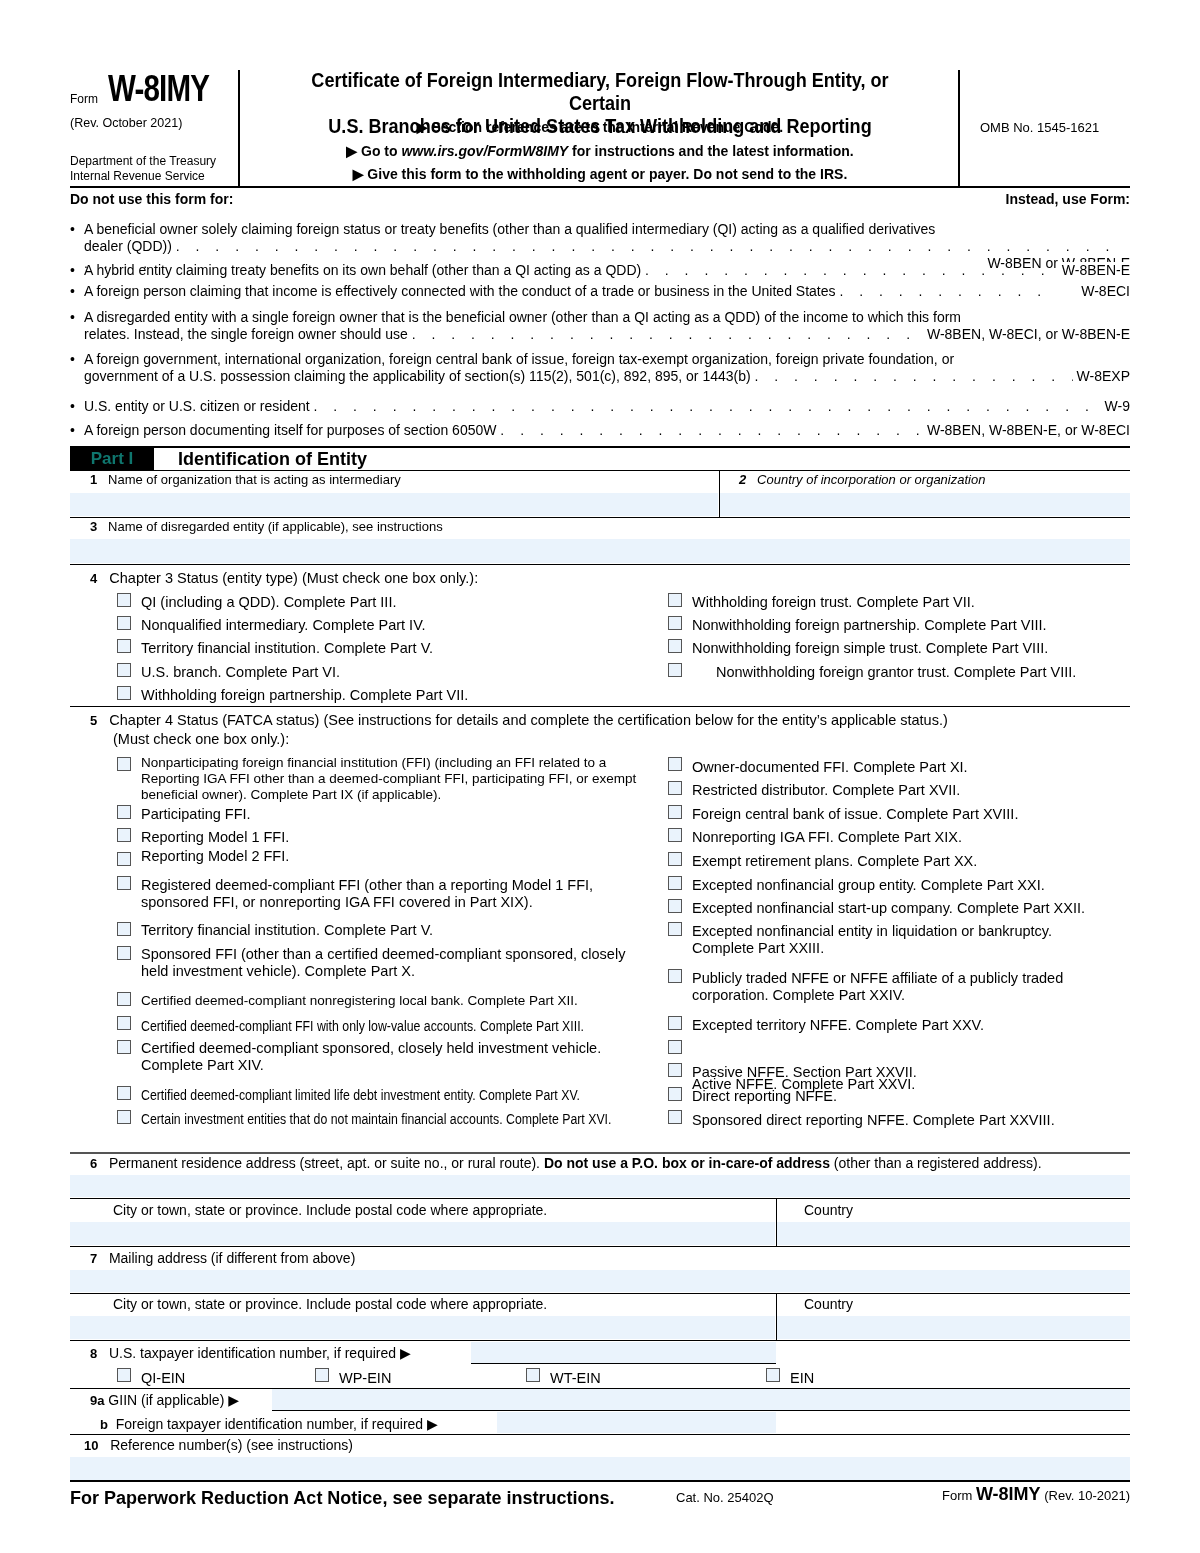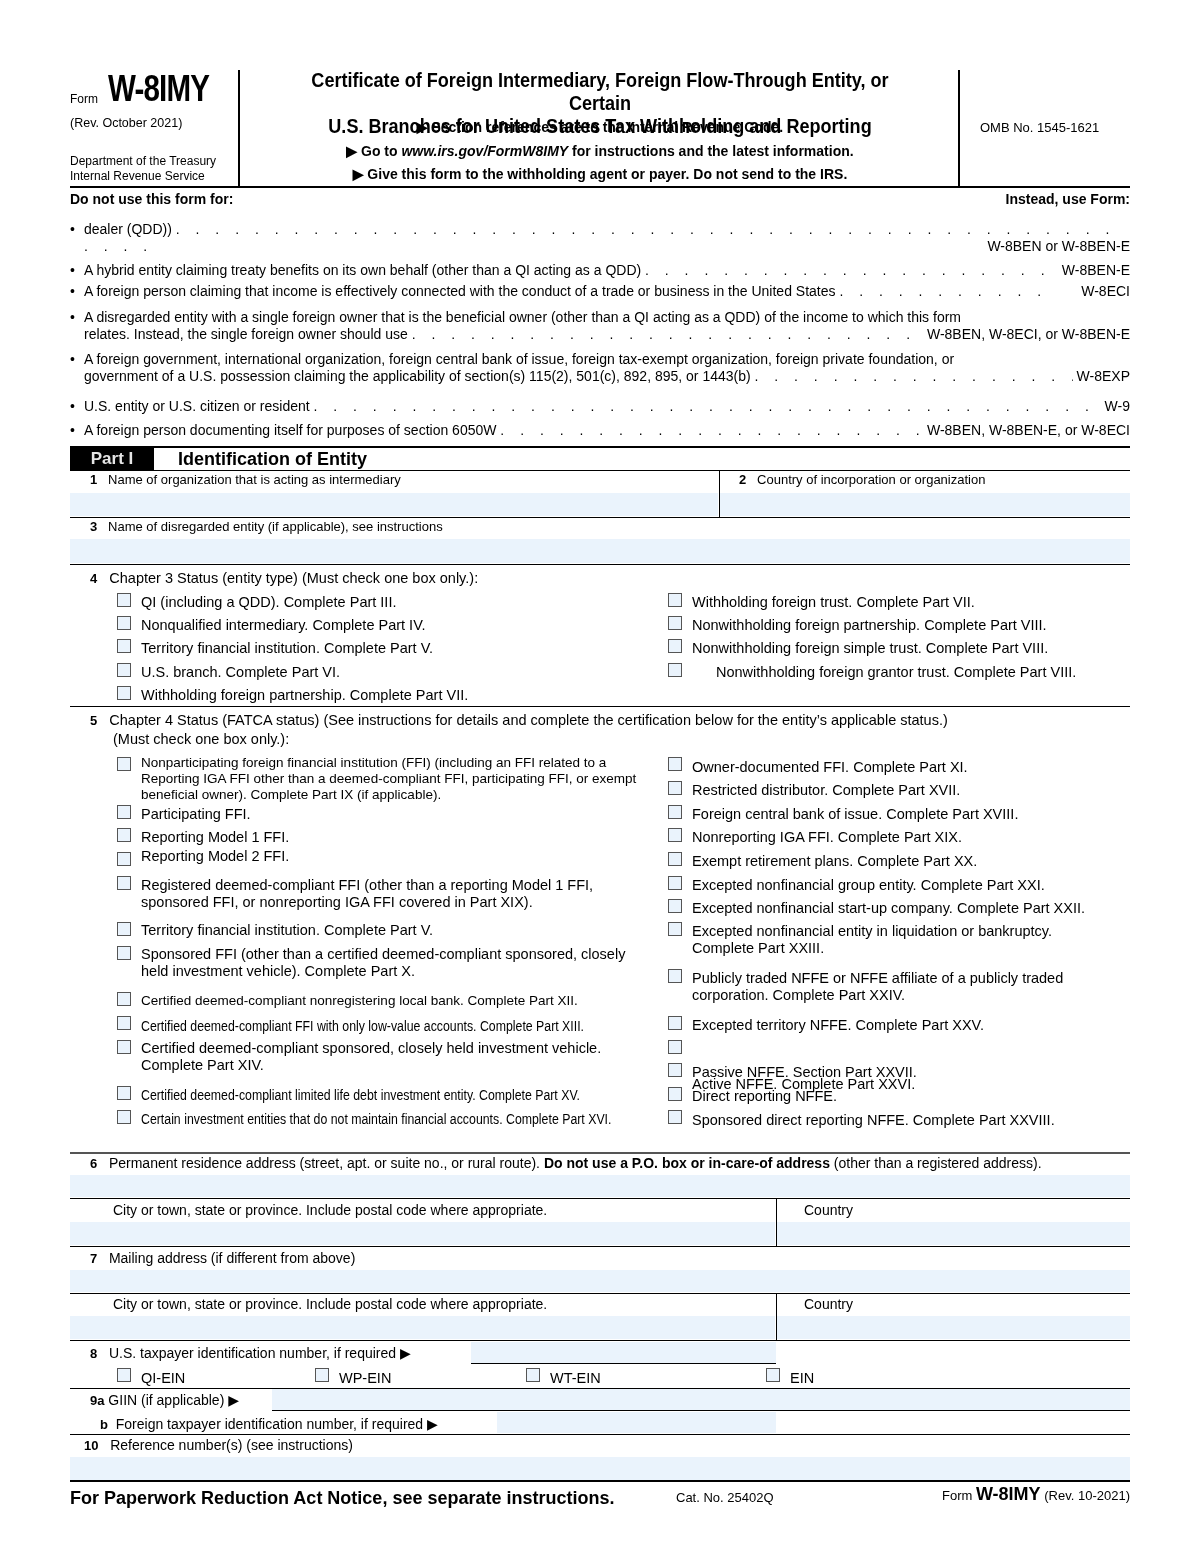--- a/index.html
+++ b/index.html
@@ -17,21 +17,21 @@
   .sub { left: 240px; width: 720px; text-align: center; font-weight: bold; font-size: 14px; }
   .omb { left: 980px; top: 120px; font-size: 13px; }
   .donot { left: 70px; top: 191px; font-weight: bold; font-size: 14px; }
   .instead { right: 70px; top: 191px; font-weight: bold; font-size: 14px; }
   .bullet { left: 70px; width: 1060px; font-size: 14px; line-height: 17px; }
   .bullet .b-text { padding-left: 14px; display: block; }
   .bullet .dot { position: absolute; left: 0; top: 0; }
   .bullet .form-ref { position: absolute; right: 0; bottom: 0; background: #fff; padding-left: 4px; }
   .leader { color: #000; letter-spacing: 6px; }
   .part-bar { left: 70px; top: 448px; width: 1060px; height: 22px; }
-  .part-label { position: absolute; left: 0; top: 0; width: 84px; height: 22px; background: #000; color: #e5e5e5; font-weight: bold; font-size: 17px; line-height: 22px; text-align: center; }
+  .part-label { position: absolute; left: 0; top: 0; width: 84px; height: 22px; background: #000; color: #0f766e; font-weight: bold; font-size: 17px; line-height: 22px; text-align: center; }
   .part-title { position: absolute; left: 108px; top: 0; font-weight: bold; font-size: 18px; line-height: 22px; }
   .lbl { font-size: 13px; }
   .lbl-num { font-weight: bold; font-size: 13px; }
   .field { position: absolute; background: #eaf3fc; }
   .cb { position: absolute; width: 14px; height: 14px; border: 1px solid #555; background: #eaf3fc; box-sizing: border-box; }
   .cbl { position: absolute; font-size: 14.5px; line-height: 17px; }
   .small { font-size: 14px; }
   .footer { font-size: 18px; }
   .cond { transform: scaleX(0.88); transform-origin: left top; white-space: nowrap; }
 </style>
@@ -61,20 +61,21 @@
 <div class="abs sub" style="top:166px;">▶ Give this form to the withholding agent or payer. Do not send to the IRS.</div>
 <div class="abs omb">OMB No. 1545-1621</div>
 
 <div class="hline" style="left:70px; top:186px; width:1060px;"></div>
 
 <div class="abs donot">Do not use this form for:</div>
 <div class="abs instead">Instead, use Form:</div>
 
 <div class="abs bullet" style="top:221px;">
   <span class="dot">•</span>
+  <span class="b-text">A beneficial owner solely claiming foreign status or treaty benefits (other than a qualified intermediary (QI) acting as a qualified derivatives</span>
   <span class="b-text"><span>dealer (QDD))</span> <span class="leader">. . . . . . . . . . . . . . . . . . . . . . . . . . . . . . . . . . . . . . . . . . . . . . . . . . . .</span></span>
   <span class="form-ref">W-8BEN or W-8BEN-E</span>
 </div>
 <div class="abs bullet" style="top:262px; height:17px; overflow:hidden;">
   <span class="dot">•</span>
   <span class="b-text"><span>A hybrid entity claiming treaty benefits on its own behalf (other than a QI acting as a QDD)</span> <span class="leader">. . . . . . . . . . . . . . . . . . . . . . . .</span></span>
   <span class="form-ref">W-8BEN-E</span>
 </div>
 <div class="abs bullet" style="top:283px; height:17px; overflow:hidden;">
   <span class="dot">•</span>
@@ -107,21 +108,21 @@
 <div class="hline" style="left:70px; top:446px; width:1060px;"></div>
 <div class="abs part-bar">
   <div class="part-label">Part I</div>
   <div class="part-title">Identification of Entity</div>
 </div>
 <div class="thin" style="left:70px; top:470px; width:1060px;"></div>
 
 <div class="abs lbl" style="left:90px; top:472px;"><span class="lbl-num">1</span>&nbsp;&nbsp;&nbsp;<span>Name of organization that is acting as intermediary</span></div>
 <div class="field" style="left:70px; top:493px; width:648px; height:23px;"></div>
 <div class="vline" style="left:719px; top:470px; height:47px; width:1px;"></div>
-<div class="abs lbl" style="left:739px; top:472px;"><span class="lbl-num">2</span>&nbsp;&nbsp;&nbsp;<span>Country of incorporation or organization</span></div>
+<div class="abs lbl" style="left:739px; top:472px;font-style:italic;"><span class="lbl-num">2</span>&nbsp;&nbsp;&nbsp;<span>Country of incorporation or organization</span></div>
 <div class="field" style="left:720px; top:493px; width:410px; height:23px;"></div>
 <div class="thin" style="left:70px; top:517px; width:1060px;"></div>
 
 <div class="abs lbl" style="left:90px; top:519px;"><span class="lbl-num">3</span>&nbsp;&nbsp;&nbsp;<span>Name of disregarded entity (if applicable), see instructions</span></div>
 <div class="field" style="left:70px; top:539px; width:1060px; height:24px;"></div>
 <div class="thin" style="left:70px; top:564px; width:1060px;"></div>
 
 <div class="abs" style="left:90px; top:570px; font-size:14.5px;"><span class="lbl-num">4</span>&nbsp;&nbsp;&nbsp;<span>Chapter 3 Status (entity type) (Must check one box only.):</span></div>
 
 <div class="cb" style="left:117px; top:593px;"></div>

